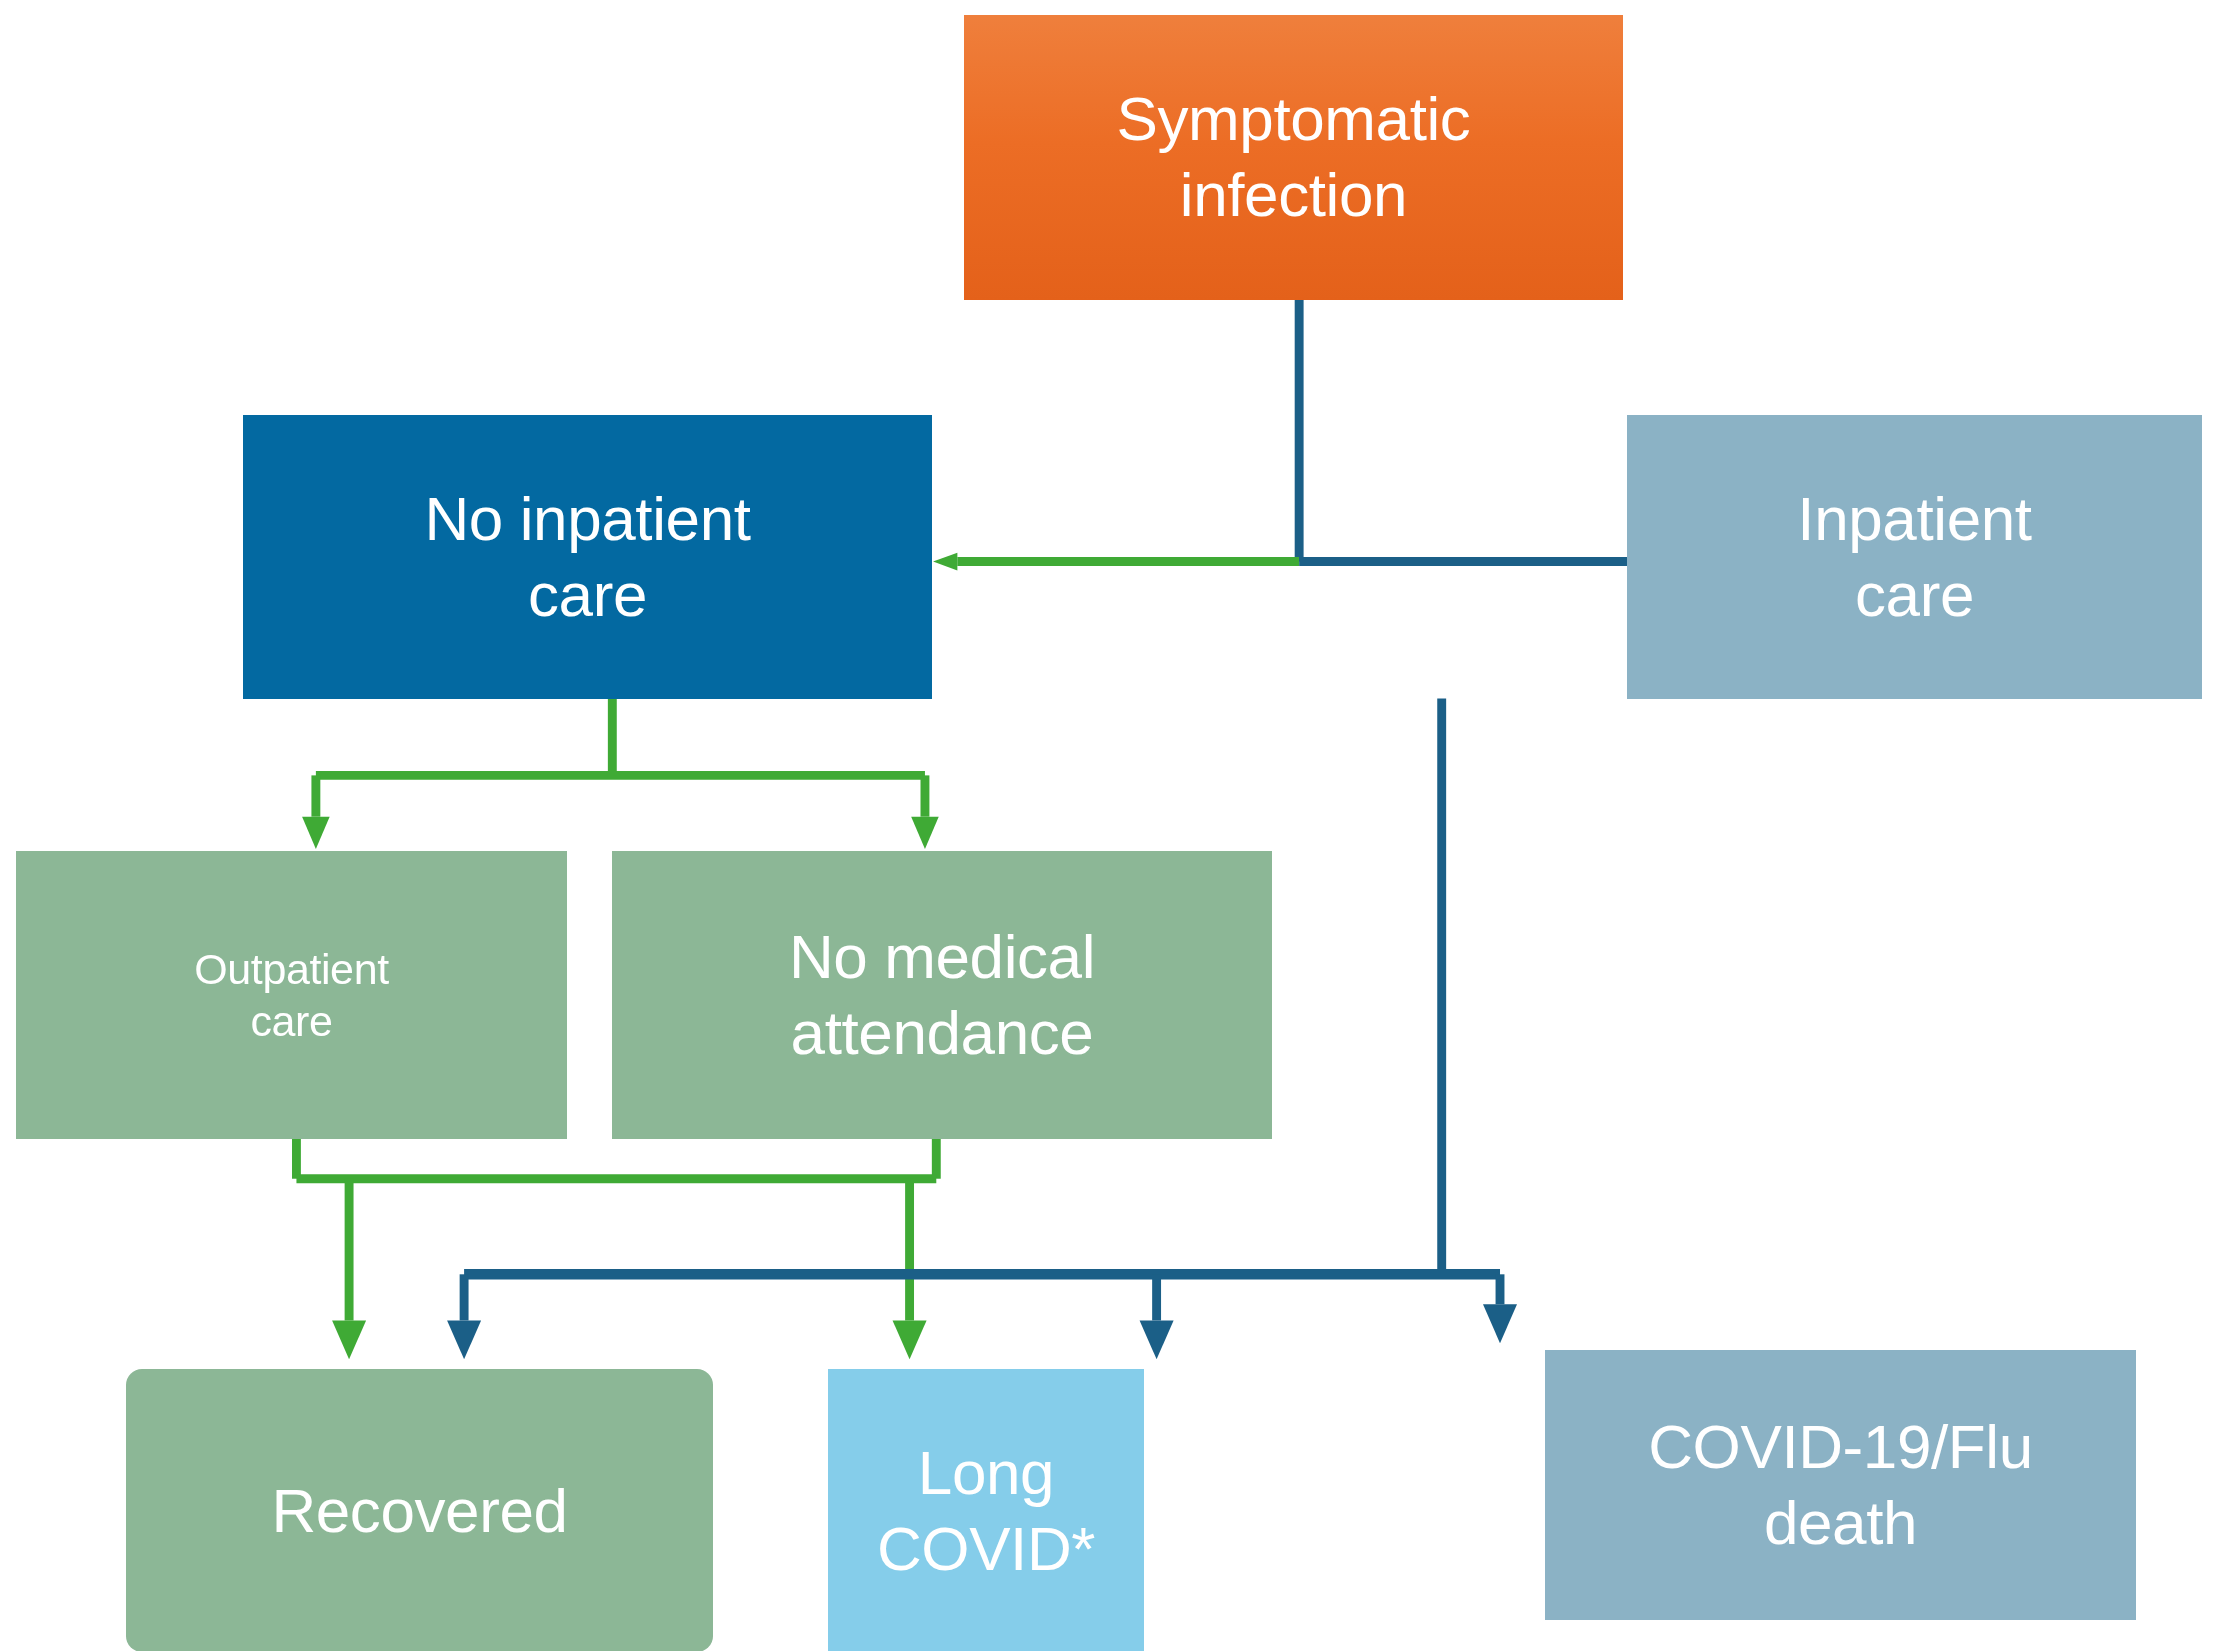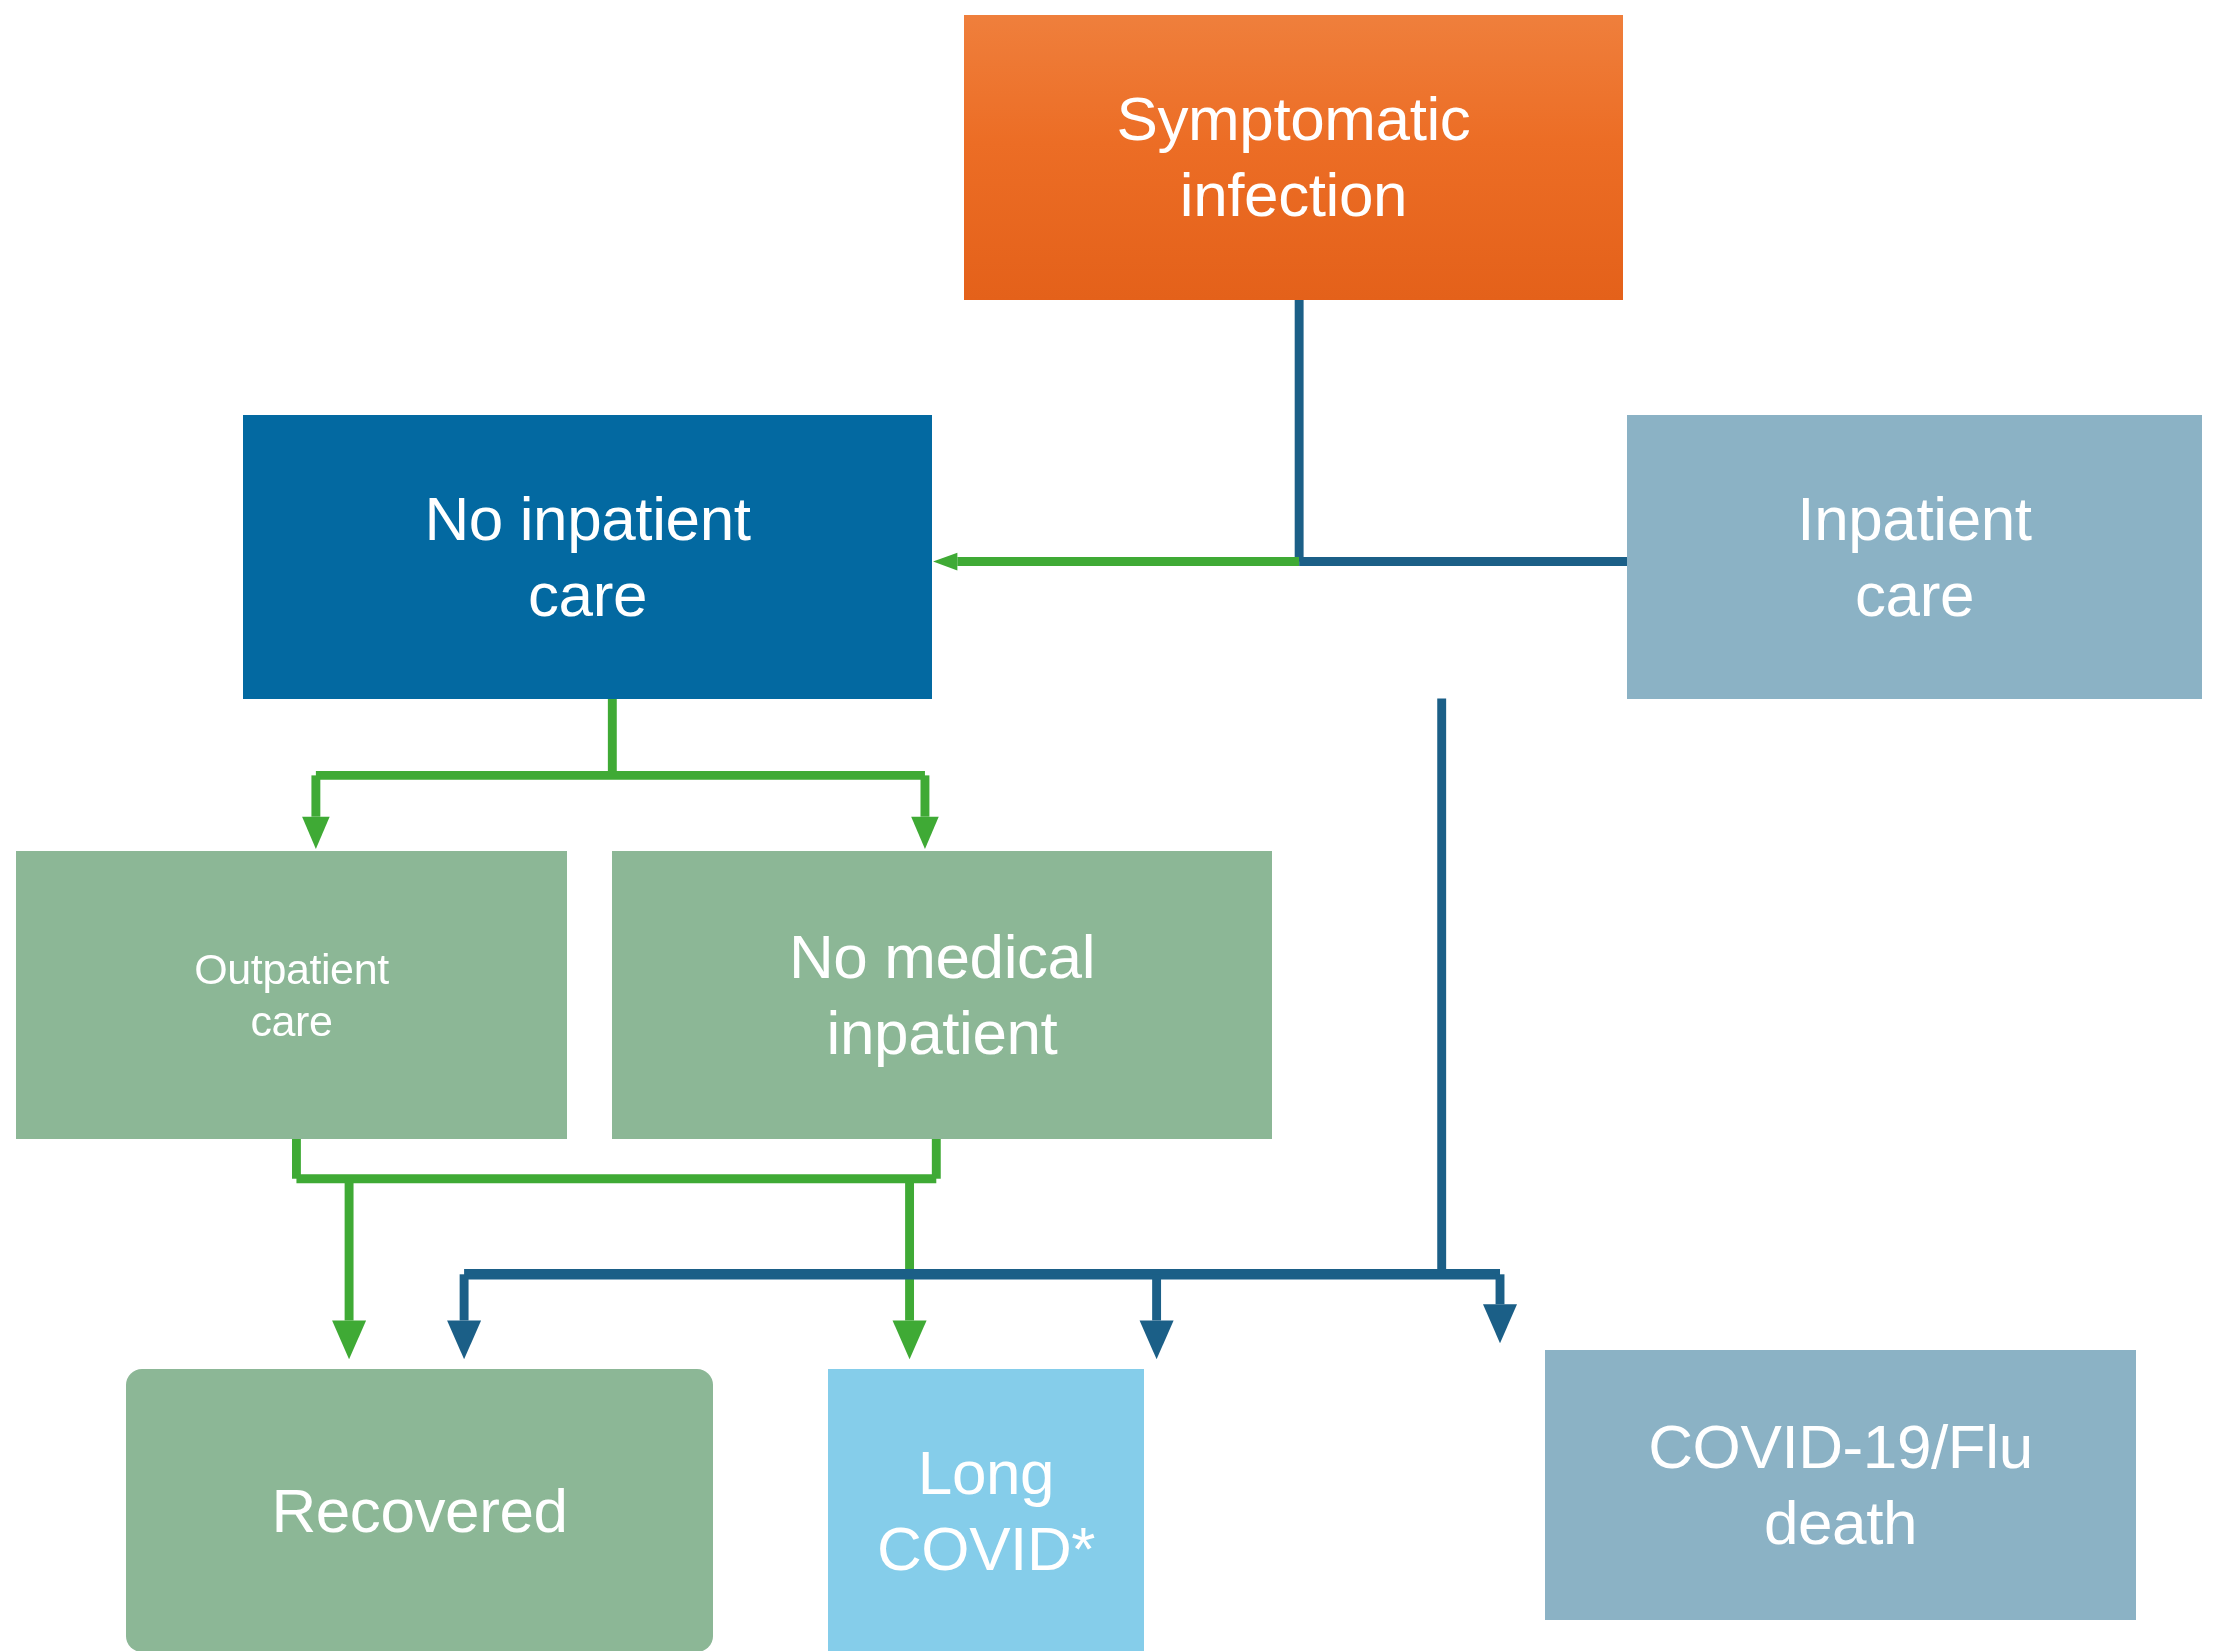--- a/index.html
+++ b/index.html
@@ -162,21 +162,21 @@
   <div class="node" id="node-no-inpatient-care">No inpatient
 care</div>
 
   <div class="node" id="node-inpatient-care">Inpatient
 care</div>
 
   <div class="node" id="node-outpatient-care">Outpatient
 care</div>
 
   <div class="node" id="node-no-medical-attendance">No medical
-inpatient</div>
+attendance</div>
 
   <div class="node" id="node-recovered">Recovered</div>
 
   <div class="node" id="node-long-covid">Long
 COVID*</div>
 
   <div class="node" id="node-covid-flu-death">COVID-19/Flu
 death</div>
 
 </div>

